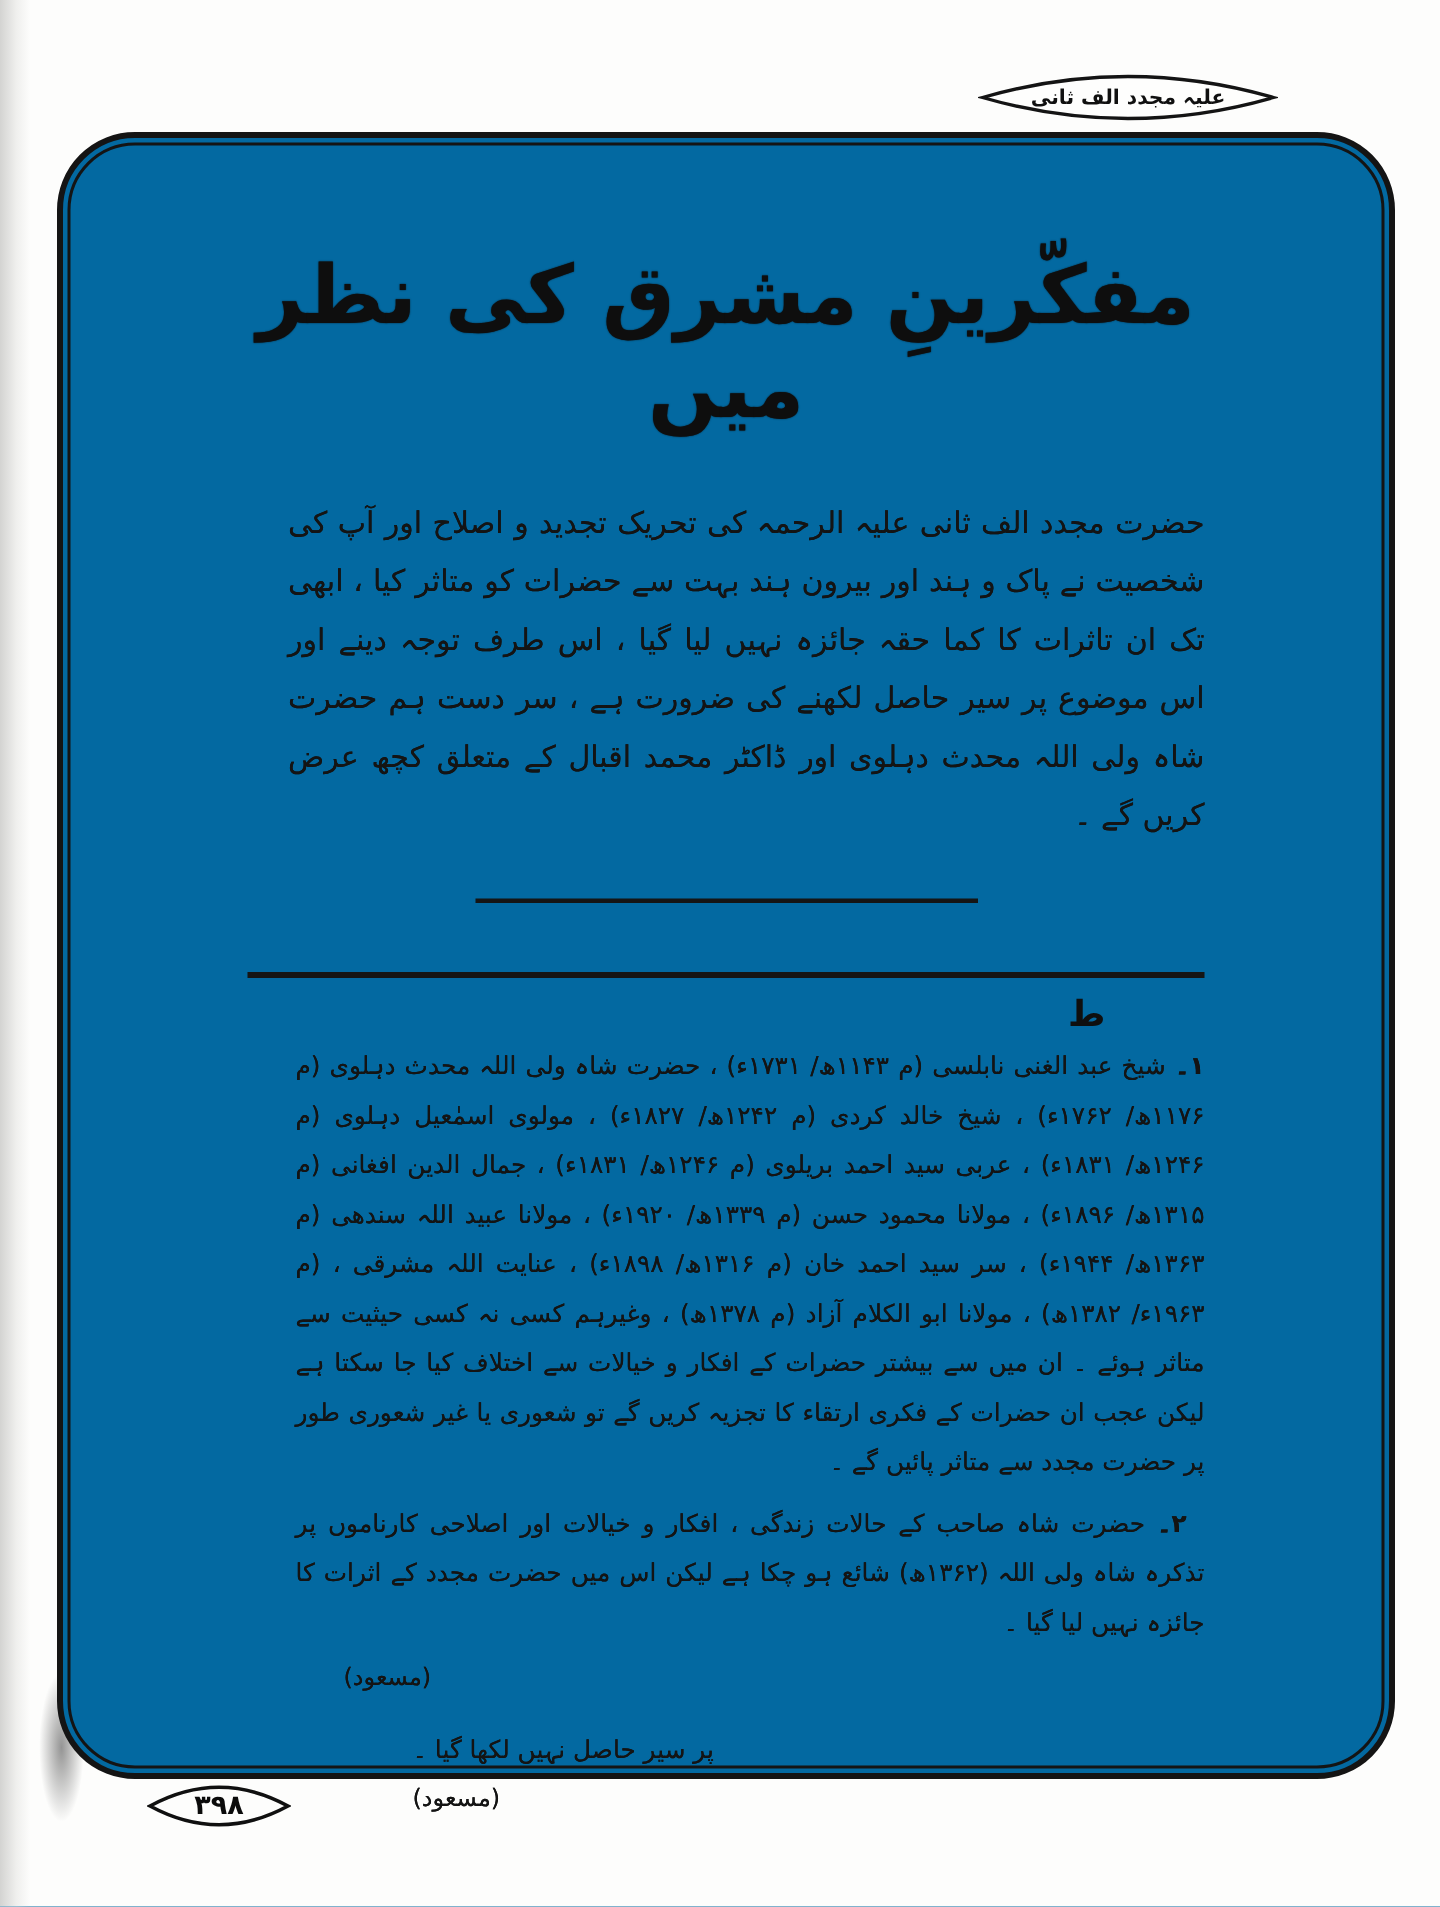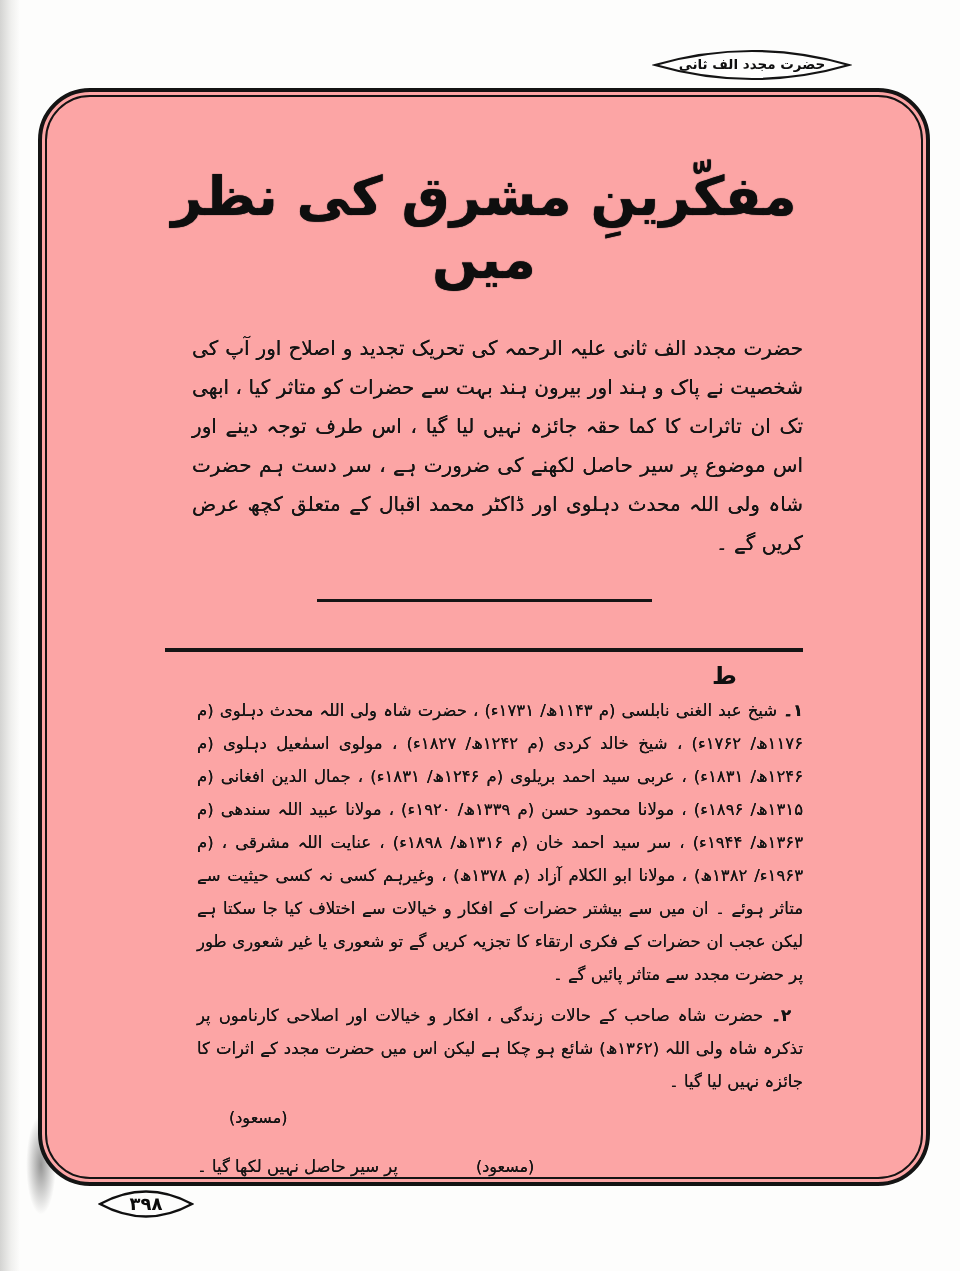--- a/index.html
+++ b/index.html
@@ -31,21 +31,21 @@
     position: absolute; inset: 0;
     display: flex; align-items: center; justify-content: center;
     direction: rtl;
     font-size: 13.5px; font-weight: bold; color: #101010;
     padding-bottom: 2px;
   }
   
   .frame-outer {
     position: absolute; left: 38px; top: 88px; width: 892px; height: 1098px;
     border: 4px solid #141414; border-radius: 52px;
-    background: #fca5a5;
+    background: #0369a1;
   }
   .frame-inner {
     position: absolute; inset: 3px;
     border: 2px solid #141414; border-radius: 45px;
     padding: 54px 118px 0 118px;
   }
   .main-title {
     direction: rtl;
     text-align: center;
     font-size: 54px;
@@ -98,21 +98,21 @@
   .fn-attr-left {
     direction: rtl;
     text-align: left;
     padding-left: 32px;
     margin: 4px 0 16px 0;
     font-size: 16px;
   }
   .footnote-3 { margin-bottom: 0; }
   .fn3-row {
     display: flex;
-    flex-direction: row;
+    flex-direction: column;
     align-items: baseline;
     direction: ltr;
     margin-top: 6px;
   }
   .fn3-cont { direction: rtl; font-size: 16.5px; }
   .fn3-attr { direction: rtl; margin-left: 78px; font-size: 16px; }
   
   .page-number-badge {
     position: absolute; left: 98px; top: 1186px; width: 96px; height: 36px;
   }
@@ -129,21 +129,21 @@
 
 <div class="page">
 
   <div class="scan-streak"></div>
   <div class="scan-smudge"></div>
 
   <div class="cartouche">
     <svg viewBox="0 0 200 38" aria-hidden="true">
       <path d="M3,19 Q100,-9 197,19 Q100,47 3,19 Z" fill="#fefefd" stroke="#141414" stroke-width="2.2"></path>
     </svg>
-    <span class="cartouche-text">حضرت مجدد الف ثانی</span>
+    <span class="cartouche-text">علیہ مجدد الف ثانی</span>
   </div>
 
   <div class="frame-outer">
     <div class="frame-inner">
 
       <h1 class="main-title">مفکّرینِ مشرق کی نظر میں</h1>
 
       <p class="intro">حضرت مجدد الف ثانی علیہ الرحمہ کی تحریک تجدید و اصلاح اور آپ کی شخصیت نے پاک و ہند اور بیرون ہند بہت سے حضرات کو متاثر کیا ، ابھی تک ان تاثرات کا کما حقہ جائزہ نہیں لیا گیا ، اس طرف توجہ دینے اور اس موضوع پر سیر حاصل لکھنے کی ضرورت ہے ، سر دست ہم حضرت شاہ ولی اللہ محدث دہلوی اور ڈاکٹر محمد اقبال کے متعلق کچھ عرض کریں گے ۔</p>
 
       <div class="short-rule"></div>

